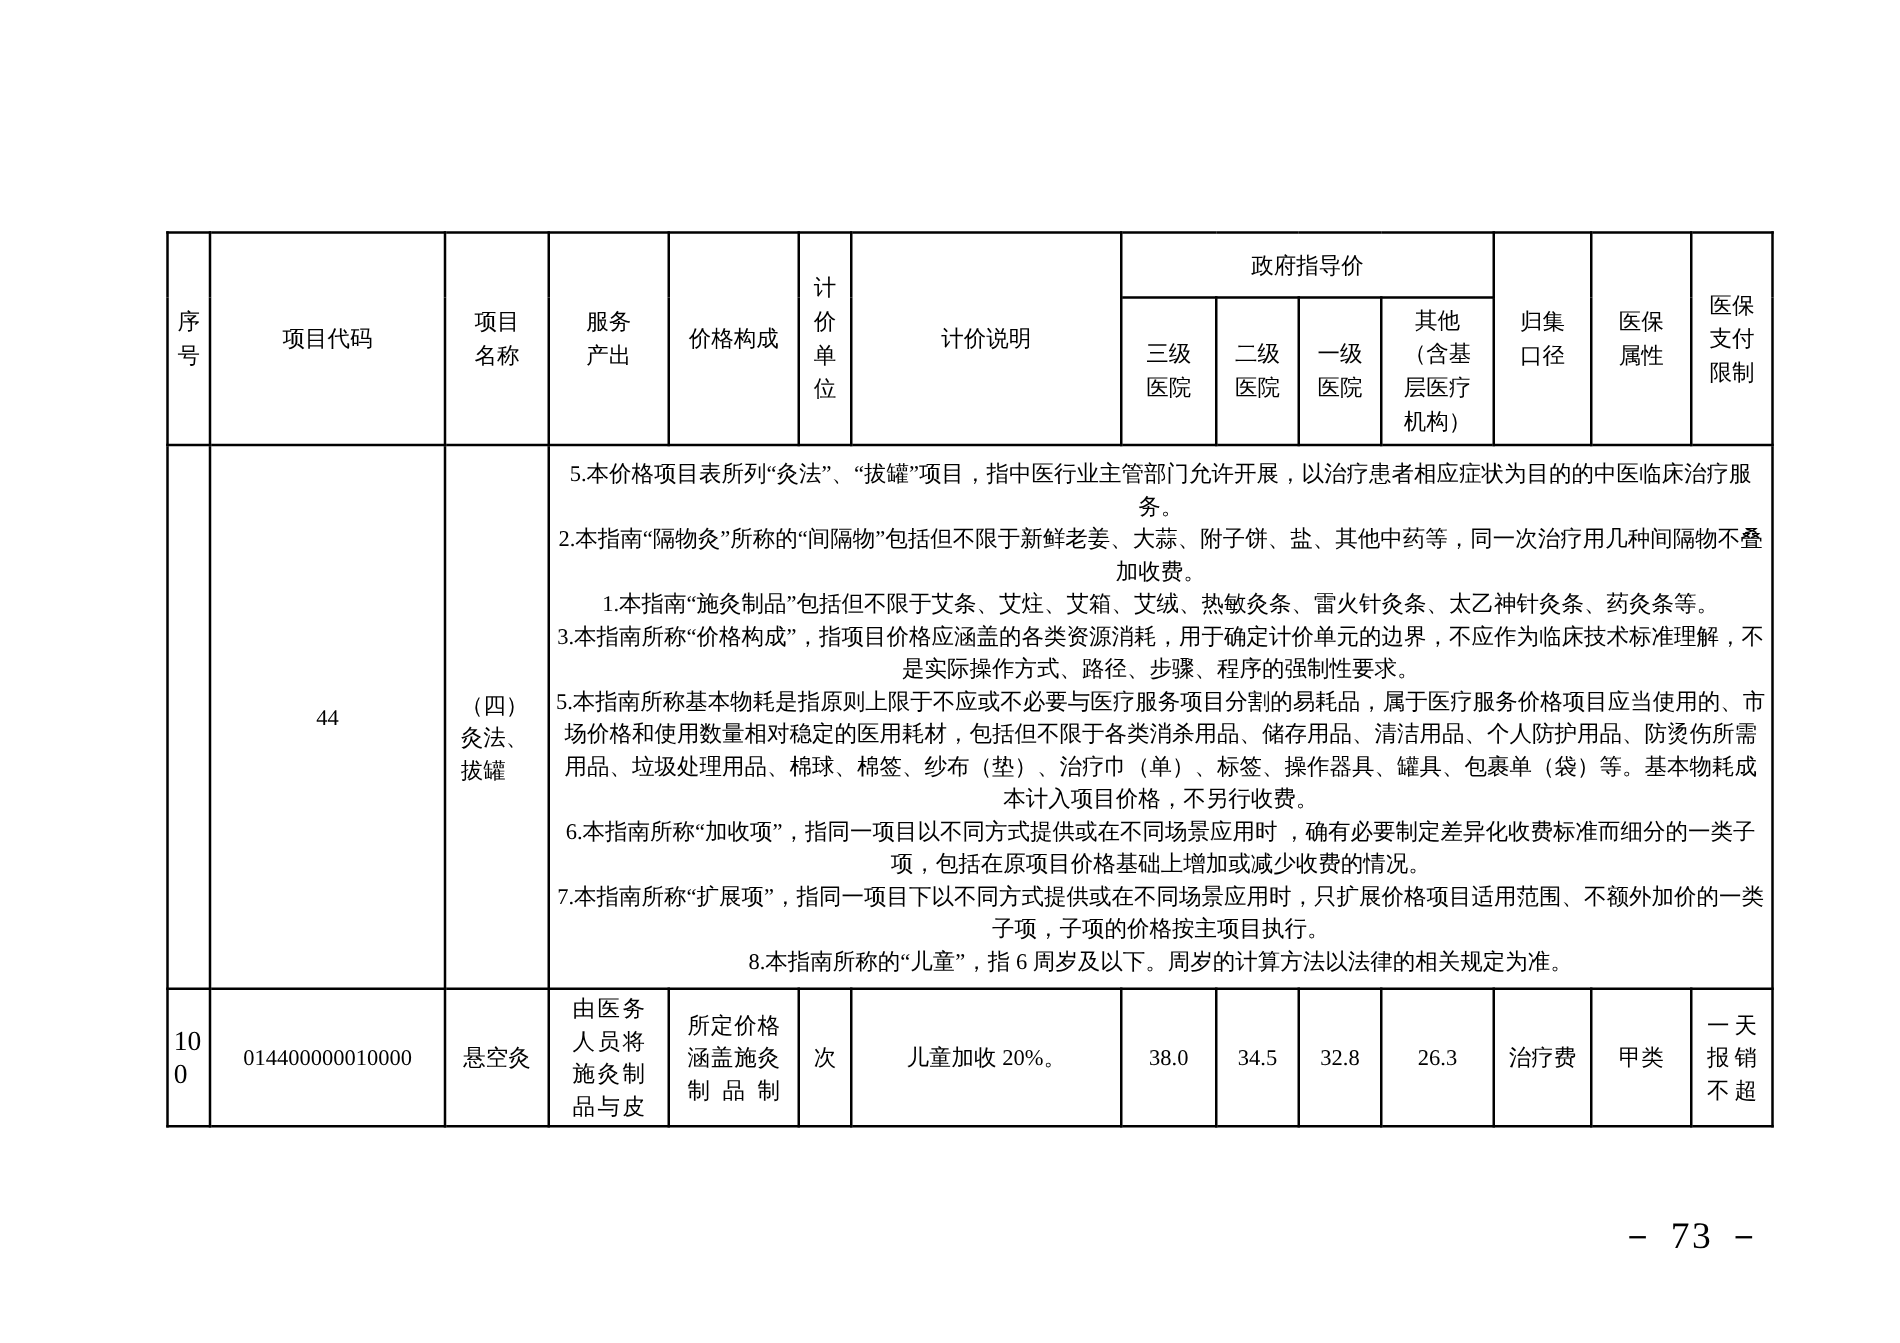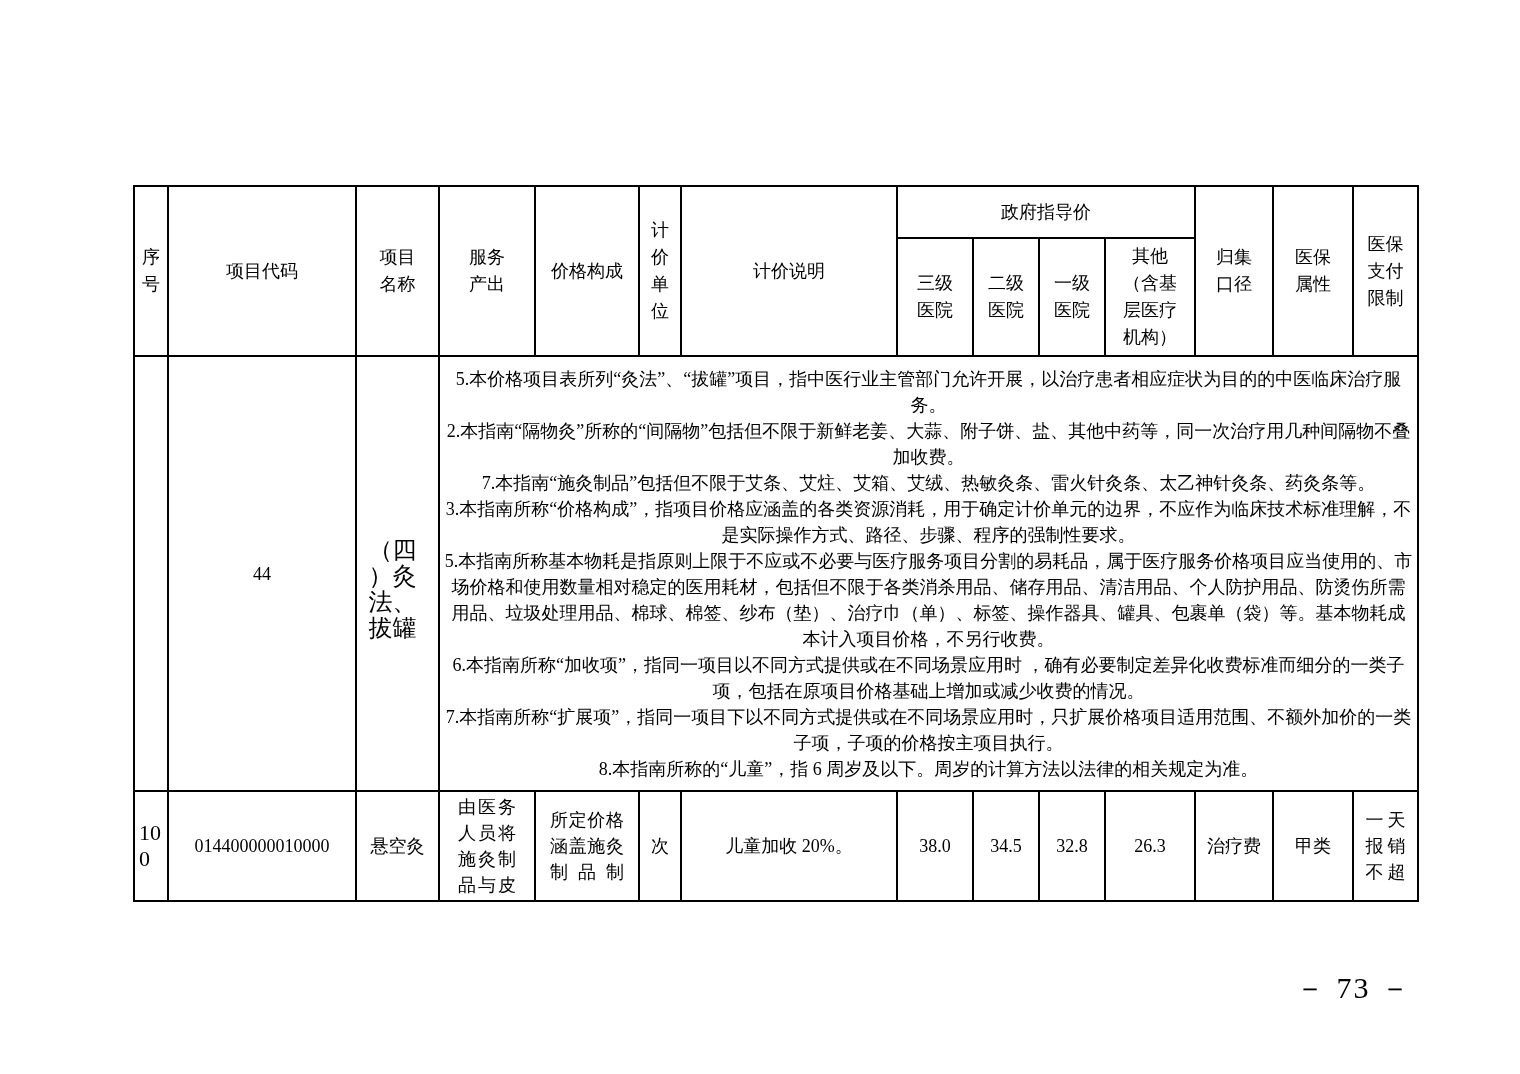--- a/index.html
+++ b/index.html
@@ -57,21 +57,21 @@
     vertical-align: top;
     padding: 4px 8px 2px 9px;
     font-size: 18px;
     line-height: 26.4px;
   }
   td.notes-cell p { margin: 0; }
   .catname {
     display: inline-block;
     width: 58px;
     text-align: left;
-    font-size: 24px;
+    font-size: 18px;
     margin-top: 32px;
   }
 
   
   tr.data-row { height: 100px; }
   .serif-num { font-size: 19px; }
   .seqin {
     display: inline-block;
     width: 26px;
     word-break: break-all;
@@ -141,21 +141,21 @@
       <td><span class="hin w2">一级医院</span></td>
       <td><span class="hin w3">其他（含基层医疗机构）</span></td>
     </tr>
     <tr class="notes-row">
       <td></td>
       <td class="serif-num">44</td>
       <td><span class="catname">（四）灸法、拔罐</span></td>
       <td colspan="11" class="notes-cell">
         <p>5.本价格项目表所列“灸法”、“拔罐”项目，指中医行业主管部门允许开展，以治疗患者相应症状为目的的中医临床治疗服务。</p>
         <p>2.本指南“隔物灸”所称的“间隔物”包括但不限于新鲜老姜、大蒜、附子饼、盐、其他中药等，同一次治疗用几种间隔物不叠加收费。</p>
-        <p>7.本指南“施灸制品”包括但不限于艾条、艾炷、艾箱、艾绒、热敏灸条、雷火针灸条、太乙神针灸条、药灸条等。</p>
+        <p>1.本指南“施灸制品”包括但不限于艾条、艾炷、艾箱、艾绒、热敏灸条、雷火针灸条、太乙神针灸条、药灸条等。</p>
         <p>3.本指南所称“价格构成”，指项目价格应涵盖的各类资源消耗，用于确定计价单元的边界，不应作为临床技术标准理解，不是实际操作方式、路径、步骤、程序的强制性要求。</p>
         <p>5.本指南所称基本物耗是指原则上限于不应或不必要与医疗服务项目分割的易耗品，属于医疗服务价格项目应当使用的、市场价格和使用数量相对稳定的医用耗材，包括但不限于各类消杀用品、储存用品、清洁用品、个人防护用品、防烫伤所需用品、垃圾处理用品、棉球、棉签、纱布（垫）、治疗巾（单）、标签、操作器具、罐具、包裹单（袋）等。基本物耗成本计入项目价格，不另行收费。</p>
         <p>6.本指南所称“加收项”，指同一项目以不同方式提供或在不同场景应用时 ，确有必要制定差异化收费标准而细分的一类子项，包括在原项目价格基础上增加或减少收费的情况。</p>
         <p>7.本指南所称“扩展项”，指同一项目下以不同方式提供或在不同场景应用时，只扩展价格项目适用范围、不额外加价的一类子项，子项的价格按主项目执行。</p>
         <p>8.本指南所称的“儿童”，指 6 周岁及以下。周岁的计算方法以法律的相关规定为准。</p>
       </td>
     </tr>
     <tr class="data-row">
       <td><span class="seqin">100</span></td>
       <td class="serif-num">014400000010000</td>

